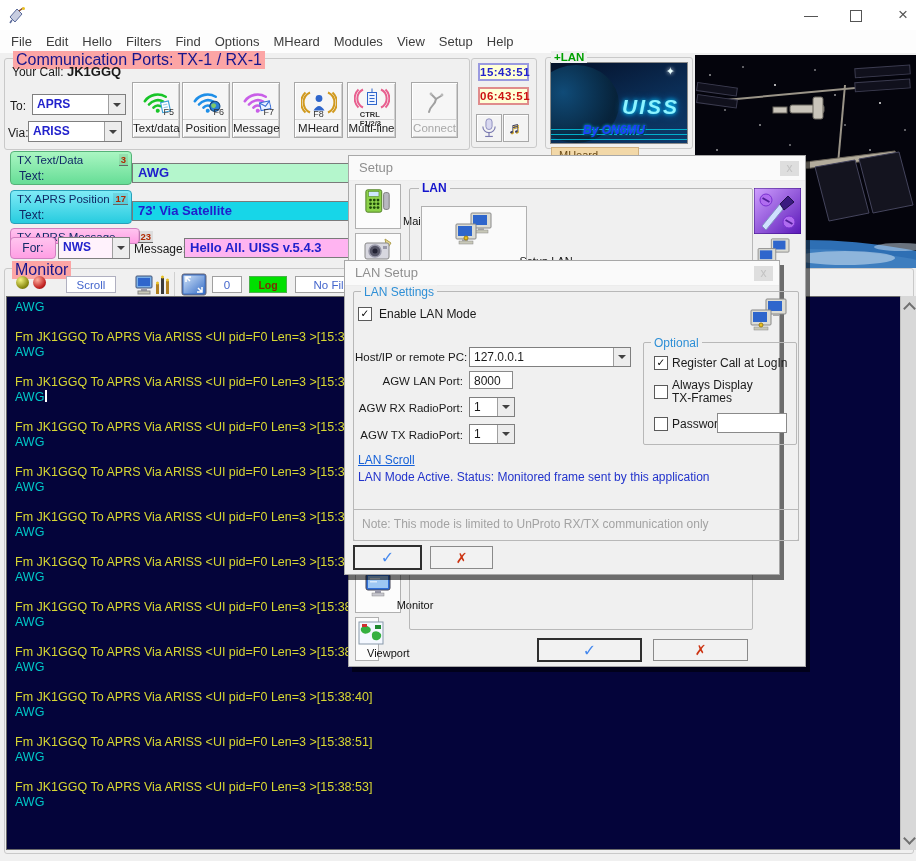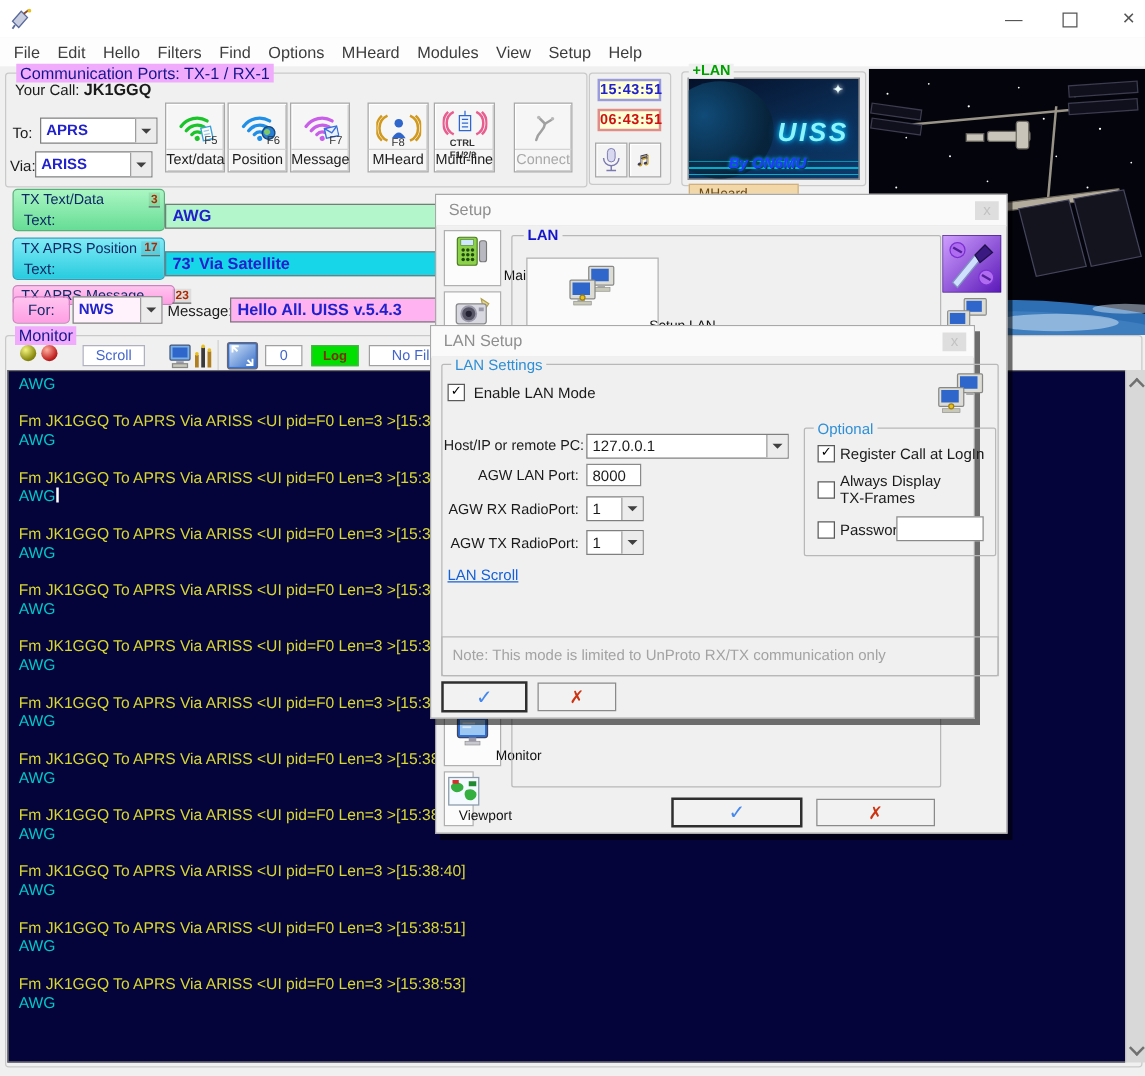--- a/index.html
+++ b/index.html
@@ -8,21 +8,21 @@
   .abs{position:absolute;}
   
   .titlebar{left:0;top:0;width:916px;height:30px;background:#ffffff;}
   .title-text{position:absolute;left:34px;top:8px;font-size:13px;color:#5f5f5f;}
   .winctl{position:absolute;top:0;height:30px;width:42px;text-align:center;line-height:30px;color:#555;font-size:14px;}
   .maxbox{display:inline-block;width:10px;height:10px;border:1px solid #555;vertical-align:middle;}
   .menubar{left:0;top:30px;width:916px;height:23px;background:#fdfdfd;display:flex;gap:14px;align-items:center;padding-left:11px;box-sizing:border-box;}
   .mi{font-size:13px;color:#3d3d3d;}
   
   .grp{border:1px solid #c9c9c9;border-radius:3px;background:transparent;}
-  .leg{position:absolute;font-size:13px;color:#16168c;background:#f0abfc;padding:0 3px;white-space:nowrap;}
+  .leg{position:absolute;font-size:16px;color:#16168c;background:#fca5a5;padding:0 3px;white-space:nowrap;}
   
   .combo{background:#fff;border:1px solid #7f7f7f;display:flex;box-sizing:border-box;}
   .combo .cv{flex:1;font-size:12px;padding-top:2px;padding-left:4px;overflow:hidden;white-space:nowrap;}
   .combo .ca{width:16px;border-left:1px solid #9f9f9f;background:#ececec;position:relative;}
   .combo .ca::after{content:"";position:absolute;left:4px;top:40%;border:4px solid transparent;border-top-color:#404040;}
   .blu .cv{color:#2222cc;font-weight:bold;}
   .tfield{background:#fff;border:1px solid #8a8a8a;font-size:12px;padding:2px 0 0 4px;box-sizing:border-box;}
   
   .cbtn{background:#f6f6f6;border:1px solid #a8a8a8;box-shadow:inset 1px 1px 0 #fff,inset -1px -1px 0 #cfcfcf;box-sizing:border-box;}
   .cbtn .ic{position:absolute;left:0;top:1px;width:100%;height:36px;display:flex;align-items:center;justify-content:center;}
@@ -572,20 +572,21 @@
     <span class="cb" style="left:309px;top:95px">✓</span>
     <span class="lab" style="left:327px;top:95px">Register Call at LogIn</span>
     <span class="cb" style="left:309px;top:124px"></span>
     <span class="lab" style="left:327px;top:117px">Always Display</span>
     <span class="lab" style="left:327px;top:130px">TX-Frames</span>
     <span class="cb" style="left:309px;top:156px"></span>
     <span class="lab" style="left:327px;top:156px">Password</span>
     <div class="abs tfield" style="left:372px;top:152px;width:70px;height:20px"></div>
 
     <span class="link" style="left:13px;top:192px">LAN Scroll</span>
+    <span class="statusblue" style="left:13px;top:209px">LAN Mode Active. Status: Monitored frame sent by this application</span>
 
     <div class="abs grp2" style="left:8px;top:248px;width:444px;height:30px;border-radius:0"></div>
     <span class="noteg" style="left:17px;top:256px">Note: This mode is limited to UnProto RX/TX communication only</span>
 
     <div class="okbtn def" style="left:8px;top:284px;width:69px;height:25px">
       <span class="okglyph">✓</span>
     </div>
     <div class="okbtn" style="left:85px;top:285px;width:63px;height:23px">
       <span class="xglyph">✗</span>
     </div>

